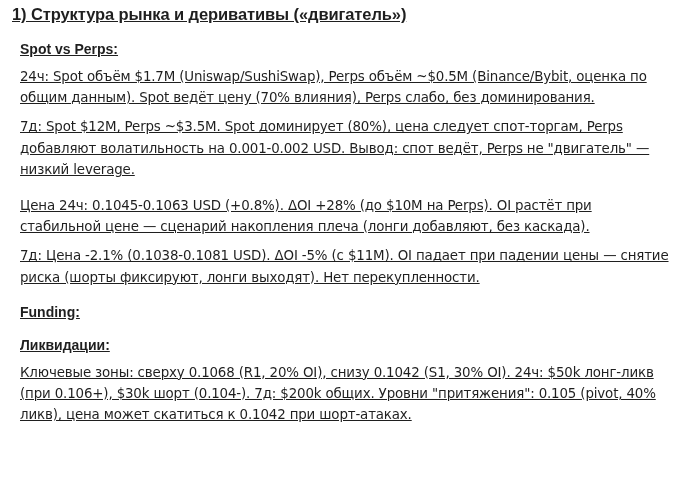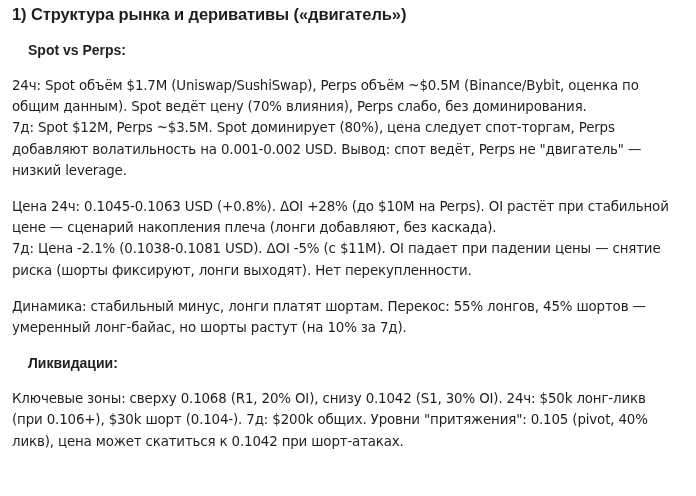--- a/index.html
+++ b/index.html
@@ -11,46 +11,47 @@
       width: 696px;
       height: 496px;
       overflow: hidden;
       font-family: "DejaVu Sans", sans-serif;
       color: #1f1f1f;
     }
     .doc {
       padding: 0 16px 0 12px;
       box-sizing: border-box;
       width: 696px;
+      text-decoration: underline;
     }
     .title {
       font-family: "Liberation Sans", sans-serif;
       font-weight: bold;
       font-size: 16.5px;
       line-height: 22px;
       margin: 3px 0 0 0;
       letter-spacing: -0.1px;
     }
     .section {
       margin-top: 15px;
     }
     .section.first {
       margin-top: 15px;
     }
     .section-heading {
       font-family: "Liberation Sans", sans-serif;
       font-weight: bold;
       font-size: 14px;
       line-height: 18px;
-      margin: 16px;
+      margin: 8px;
     }
     .para {
       font-size: 13.4px;
       line-height: 21.2px;
-      margin: 0;
+      margin: 8px;
       letter-spacing: -0.15px;
     }
   </style>
 </head>
 <body>
 
 <div class="doc">
   <h1 class="title">1) Структура рынка и деривативы («двигатель»)</h1>
 
   <div class="section first">
@@ -58,20 +59,20 @@
     <p class="para">24ч: Spot объём $1.7M (Uniswap/SushiSwap), Perps объём ~$0.5M (Binance/Bybit, оценка по общим данным). Spot ведёт цену (70% влияния), Perps слабо, без доминирования.</p>
     <p class="para">7д: Spot $12M, Perps ~$3.5M. Spot доминирует (80%), цена следует спот-торгам, Perps добавляют волатильность на 0.001-0.002 USD. Вывод: спот ведёт, Perps не "двигатель" — низкий leverage.</p>
   </div>
 
   <div class="section">
     <p class="para">Цена 24ч: 0.1045-0.1063 USD (+0.8%). ΔOI +28% (до $10M на Perps). OI растёт при стабильной цене — сценарий накопления плеча (лонги добавляют, без каскада).</p>
     <p class="para">7д: Цена -2.1% (0.1038-0.1081 USD). ΔOI -5% (с $11M). OI падает при падении цены — снятие риска (шорты фиксируют, лонги выходят). Нет перекупленности.</p>
   </div>
 
   <div class="section">
-    <p class="para">Динамика: стабильный минус, лонги платят шортам. Перекос: 55% лонгов, 45% шортов — умеренный лонг-байас, но шорты растут (на 10% за 7д).</p>
+    <h2 class="section-heading">Funding:</h2>
   </div>
 
   <div class="section">
     <h2 class="section-heading">Ликвидации:</h2>
     <p class="para">Ключевые зоны: сверху 0.1068 (R1, 20% OI), снизу 0.1042 (S1, 30% OI). 24ч: $50k лонг-ликв (при 0.106+), $30k шорт (0.104-). 7д: $200k общих. Уровни "притяжения": 0.105 (pivot, 40% ликв), цена может скатиться к 0.1042 при шорт-атаках.</p>
   </div>
 </div>
 
 </body></html>

